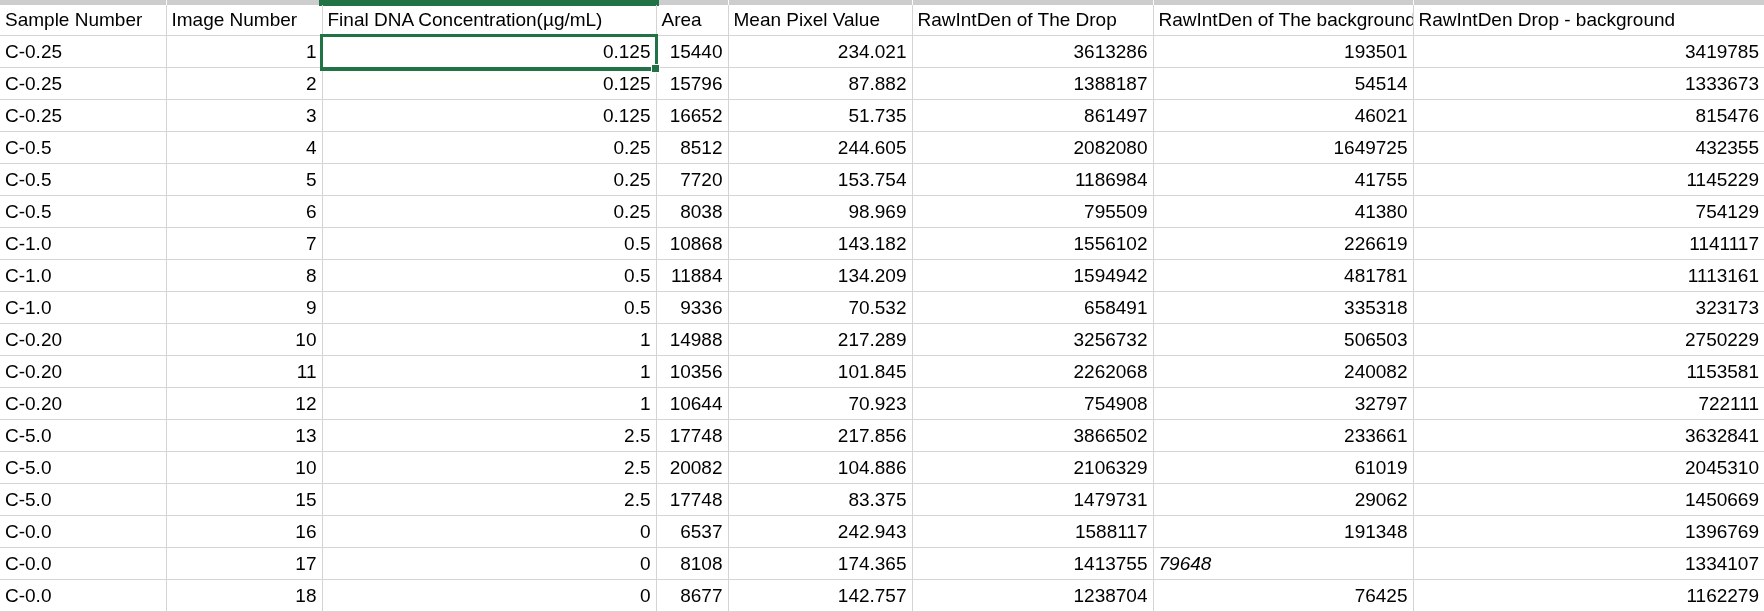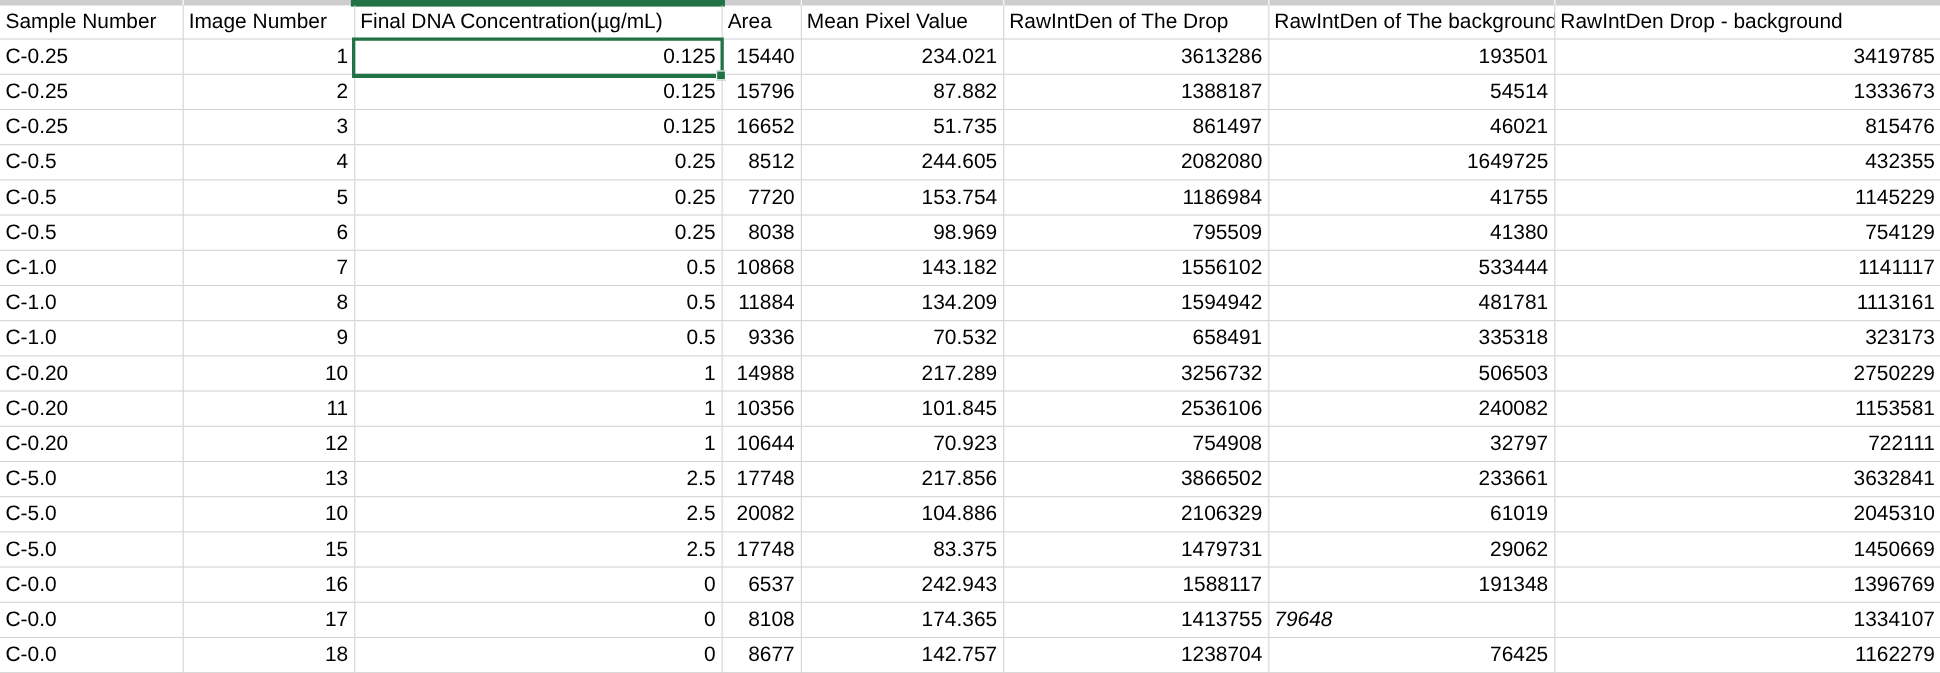--- a/index.html
+++ b/index.html
@@ -166,21 +166,21 @@
         <td style="text-align: right;">41380</td>
         <td style="text-align: right;">754129</td>
       </tr>
       <tr>
         <td style="text-align: left;">C-1.0</td>
         <td style="text-align: right;">7</td>
         <td style="text-align: right;">0.5</td>
         <td style="text-align: right;">10868</td>
         <td style="text-align: right;">143.182</td>
         <td style="text-align: right;">1556102</td>
-        <td style="text-align: right;">533444</td>
+        <td style="text-align: right;">226619</td>
         <td style="text-align: right;">1141117</td>
       </tr>
       <tr>
         <td style="text-align: left;">C-1.0</td>
         <td style="text-align: right;">8</td>
         <td style="text-align: right;">0.5</td>
         <td style="text-align: right;">11884</td>
         <td style="text-align: right;">134.209</td>
         <td style="text-align: right;">1594942</td>
         <td style="text-align: right;">481781</td>
@@ -205,21 +205,21 @@
         <td style="text-align: right;">3256732</td>
         <td style="text-align: right;">506503</td>
         <td style="text-align: right;">2750229</td>
       </tr>
       <tr>
         <td style="text-align: left;">C-0.20</td>
         <td style="text-align: right;">11</td>
         <td style="text-align: right;">1</td>
         <td style="text-align: right;">10356</td>
         <td style="text-align: right;">101.845</td>
-        <td style="text-align: right;">2536106</td>
+        <td style="text-align: right;">2262068</td>
         <td style="text-align: right;">240082</td>
         <td style="text-align: right;">1153581</td>
       </tr>
       <tr>
         <td style="text-align: left;">C-0.20</td>
         <td style="text-align: right;">12</td>
         <td style="text-align: right;">1</td>
         <td style="text-align: right;">10644</td>
         <td style="text-align: right;">70.923</td>
         <td style="text-align: right;">754908</td>

